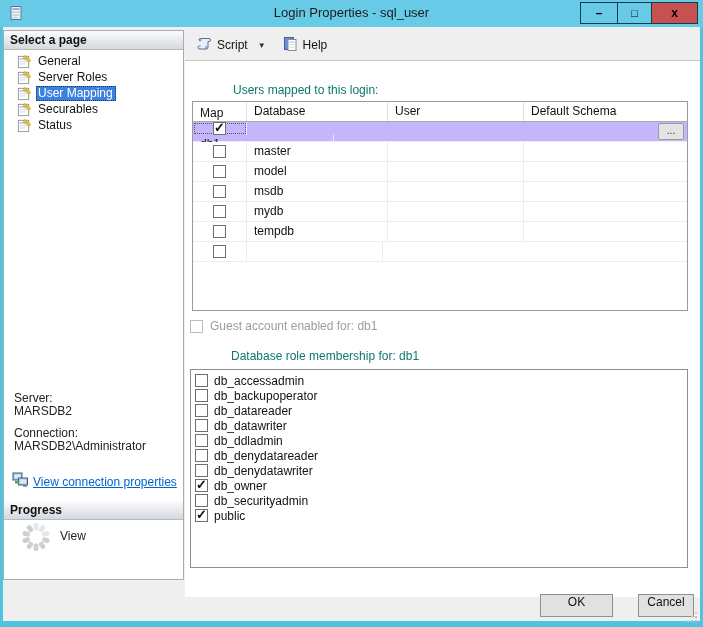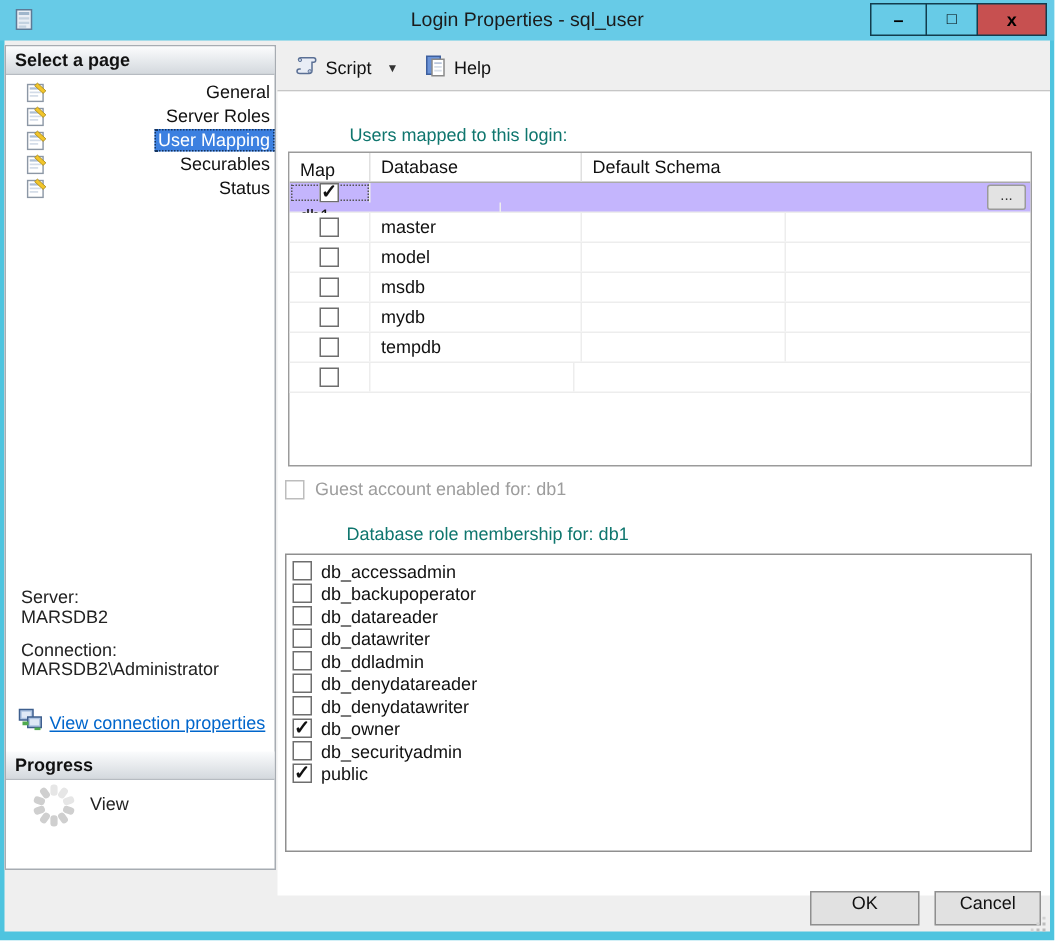--- a/index.html
+++ b/index.html
@@ -22,21 +22,21 @@
   .dlg-body { position:absolute; top:27px; left:3px; right:3px; bottom:6px; background:#efefef; }
 
   
   .sidebar { position:absolute; left:0; top:3px; width:181px; height:550px; background:#fff; border:1px solid #a7acb2; }
   .panel-header { position:absolute; left:0; right:0; height:19px; background:linear-gradient(180deg,#fbfcfd,#d4d9de);
                   border-bottom:1px solid #b6bbc1; font-size:12px; font-weight:bold; color:#111; padding:2px 0 0 6px; }
   .ph-select { top:0; }
   .ph-connection { top:335px; }
   .ph-progress { top:470px; }
   .page-list { position:absolute; top:22px; left:0; right:0; }
-  .page-item { display:flex; align-items:center; height:16px; padding-left:13px; font-size:12px; color:#111; cursor:default;justify-content:space-between; }
+  .page-item { display:flex; align-items:center; height:16px; padding-left:13px; font-size:12px; color:#111; cursor:default; }
   .page-item .pi-icon { width:15px; height:15px; margin-right:4px; flex:none; }
   .page-item .pi-label { padding:0 3px 1px 2px; white-space:nowrap; }
   .page-item.selected .pi-label { background:#3c80e0; color:#fff; outline:1px dotted #17355f; outline-offset:-1px; }
 
   .conn-text { position:absolute; left:10px; font-size:12px; color:#222; white-space:nowrap; }
   .link-row { position:absolute; left:8px; top:430px; display:flex; align-items:center; gap:4px;margin-top:11px; }
   .link { font-size:12px; color:#0066cc; text-decoration:underline; cursor:pointer; white-space:nowrap; }
 
   .spinner { position:absolute; left:16px; top:490px; width:32px; height:32px; }
   .progress-status { position:absolute; left:56px; top:498px; font-size:12px; color:#222; }
@@ -79,21 +79,21 @@
 
   
   .roles-list { position:absolute; left:5px; top:308px; width:498px; height:199px; border:1px solid #8f8f8f; background:#fff;
                 padding:3px 0 0 3px; overflow:hidden; }
   .role-item { display:flex; align-items:center; gap:6px; height:15px; font-size:12px; color:#111; padding-left:1px; }
 
   
   .btn { position:absolute; top:567px; height:23px; background:#e1e1e1; border:1px solid #8f8f8f; font-size:12px; color:#111;
          font-family:"Liberation Sans", sans-serif; text-align:center; cursor:default; }
   .btn-ok { right:87px; width:73px; }
-  .btn-cancel { right:6px; width:71px; }
+  .btn-cancel { right:6px; width:56px; }
   .grip { position:absolute; right:2px; top:582px; width:11px; height:11px; }
 </style>
 </head>
 <body>
 
 <div class="window">
 
   <div class="titlebar">
     <span class="app-icon">
       <svg width="16" height="16" viewBox="0 0 16 16">
@@ -230,20 +230,21 @@
       </div>
     </div>
 
     <div class="content">
       <div class="field-label lbl-users">Users mapped to this login:</div>
 
       <div class="users-table">
         <div class="thead">
           <div class="th c-map" style="justify-content:flex-start;padding:2px 0 0 7px;">Map</div>
           <div class="th c-db">Database</div>
+          <div class="th c-user">User</div>
           <div class="th c-schema">Default Schema</div>
         </div>
         <div id="userRows">
             <div class="trow selected">
               <div class="td c-map">
                 <span class="cb checked"></span>
               </div>
               <div class="td c-db">db1</div>
               <div class="td c-user">sql_user</div>
               <div class="td c-schema">dbo</div>

